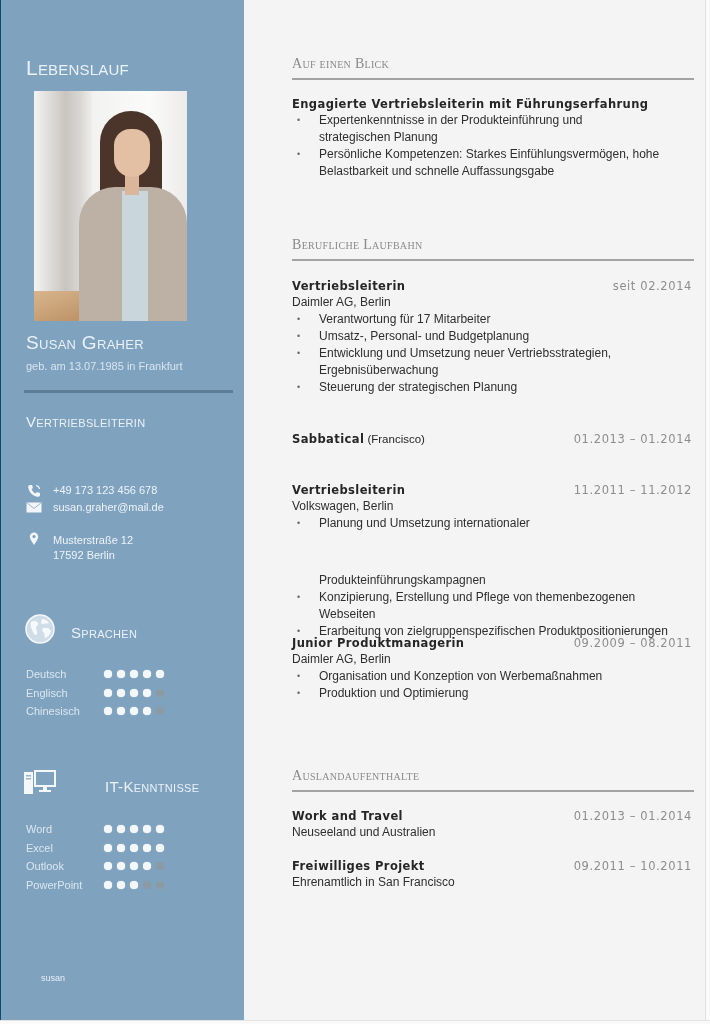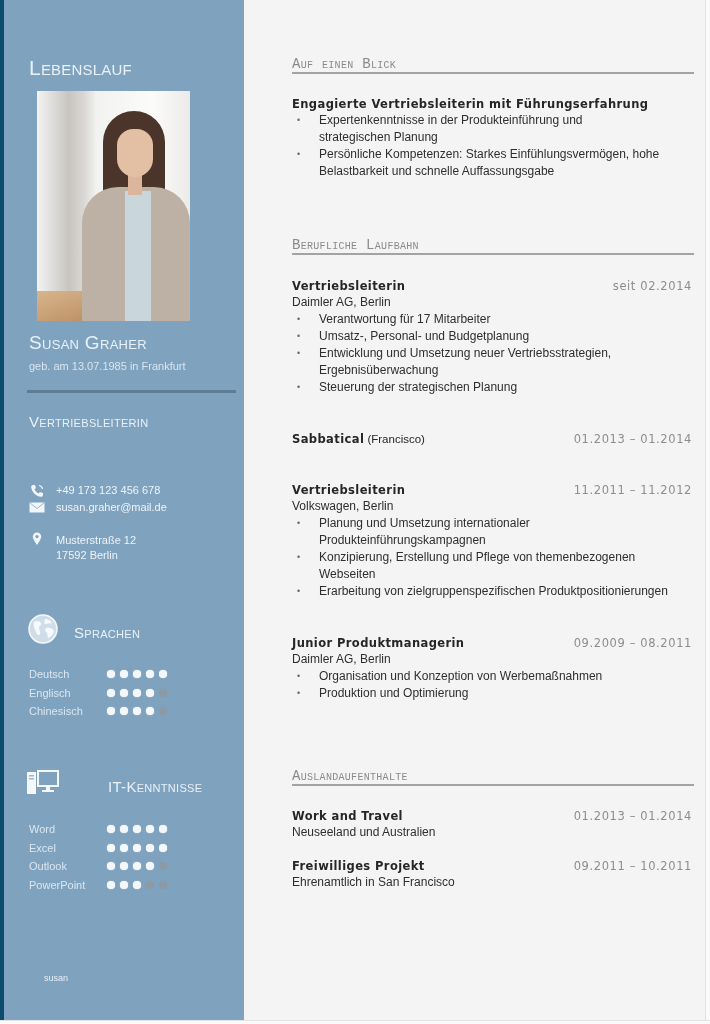--- a/index.html
+++ b/index.html
@@ -4,21 +4,21 @@
   <style>
     * { box-sizing: border-box; margin: 0; padding: 0; }
     html, body { width: 710px; height: 1024px; overflow: hidden; background: #f4f4f4; }
     body { position: relative; font-family: "DejaVu Sans", sans-serif; color: #2b2b2b; }
 
     .page { position: absolute; left: 0; top: 0; width: 710px; height: 1024px; background: #f4f4f4; }
     .page-edge-right { position: absolute; right: 0; top: 0; width: 5px; height: 1024px; background: #fafafa; border-left: 1px solid #e3e3e3; }
     .page-edge-bottom { position: absolute; left: 0; bottom: 0; width: 710px; height: 4px; background: #fafafa; border-top: 1px solid #e3e3e3; }
 
     
-    .sidebar { position: absolute; left: 0; top: 0; width: 244px; height: 1022px; background: #7fa2bf; border-left: 4px solid #0c4a6e; }
+    .sidebar { position: absolute; left: 0; top: 0; width: 244px; height: 1022px; background: #7fa2bf; border-left: 1px solid #0c4a6e; }
     .sb-title { position: absolute; left: 25px; top: 56px; font-family: "Liberation Sans", sans-serif; font-size: 21px; color: #eaf1f7; letter-spacing: 0.2px; font-variant: small-caps; }
     .photo { position: absolute; left: 33px; top: 91px; width: 153px; height: 230px; overflow: hidden; background: #e9e8e6; }
     .photo .curtain-l { position: absolute; left: 0; top: 0; width: 58px; height: 230px; background: linear-gradient(90deg, #f3f3f2 0%, #dcdad7 30%, #c8c5c1 55%, #d9d7d4 80%, #eeeeec 100%); }
     .photo .window { position: absolute; left: 58px; top: 0; width: 95px; height: 230px; background: linear-gradient(90deg, #f2f2f1 0%, #fbfbfa 60%, #ecebea 100%); }
     .photo .floor { position: absolute; left: 0; top: 200px; width: 60px; height: 30px; background: linear-gradient(160deg, #d9b58c, #b98f63); }
     .photo .hair { position: absolute; left: 66px; top: 20px; width: 62px; height: 120px; border-radius: 32px 32px 18px 18px; background: #4b3429; }
     .photo .face { position: absolute; left: 80px; top: 38px; width: 36px; height: 48px; border-radius: 18px 18px 20px 20px; background: #e3bfa4; }
     .photo .neck { position: absolute; left: 91px; top: 82px; width: 14px; height: 22px; background: #dcb69a; }
     .photo .cardigan { position: absolute; left: 45px; top: 96px; width: 108px; height: 140px; border-radius: 36px 36px 0 0; background: #bdb1a5; }
     .photo .shirt { position: absolute; left: 88px; top: 100px; width: 26px; height: 130px; background: #c9d6dc; }
@@ -41,21 +41,21 @@
     .skill-row { display: flex; align-items: center; height: 18.5px; }
     .skill-row .sk-label { width: 78px; font-family: "Liberation Sans", sans-serif; font-size: 11px; color: #dbe7f0; }
     .dots { display: flex; gap: 5px; margin-left: 0; }
     .dot { width: 8px; height: 8px; border-radius: 50%; background: #f4f8fb; box-shadow: 0 0 1px #ffffff; }
     .dot.off { background: #8c9aa3; box-shadow: none; }
 
     .sb-footer { position: absolute; left: 40px; top: 973px; font-family: "Liberation Sans", sans-serif; font-size: 9px; color: #e8eef4; }
 
     
     .main { position: absolute; left: 292px; top: 0; width: 402px; }
-    .sec-head { position: absolute; left: 0; width: 402px; font-family: Liberation Mono, monospace; font-size: 14px; color: #8a8a8a; font-variant: small-caps; letter-spacing: 0.3px; padding-bottom: 0; border-bottom: 2px solid #a3a3a3; }
+    .sec-head { position: absolute; left: 0; width: 402px; font-family: Liberation Serif, serif; font-size: 14px; color: #8a8a8a; font-variant: small-caps; letter-spacing: 0.3px; padding-bottom: 6px; border-bottom: 2px solid #a3a3a3; }
 
     .entry { position: absolute; left: 0; width: 400px; }
     .entry .row { display: flex; justify-content: space-between; align-items: baseline; }
     .entry .title { font-family: "DejaVu Sans", sans-serif; font-size: 11.5px; font-weight: bold; color: #262626; letter-spacing: 0.4px; }
     .entry .title .paren { font-weight: normal; font-family: "Liberation Sans", sans-serif; font-size: 11.5px; letter-spacing: 0; }
     .entry .date { font-family: "DejaVu Sans", sans-serif; font-size: 11.5px; color: #8d8d8d; letter-spacing: 0.6px; }
     .entry .sub { font-family: "Liberation Sans", sans-serif; font-size: 12px; color: #2e2e2e; line-height: 16px; margin-top: 1px; }
     ul.bullets { list-style: none; margin-top: 1px; }
     ul.bullets li { position: relative; padding-left: 27px; font-family: "Liberation Sans", sans-serif; font-size: 12px; color: #2e2e2e; line-height: 17px; }
     ul.bullets li::before { content: "\2022"; position: absolute; left: 5px; top: 0; color: #6a6a6a; font-size: 9px; }
@@ -270,21 +270,21 @@
 
     <div class="entry" style="top:483px;">
       <div class="row">
         <span class="title">Vertriebsleiterin</span>
         <span class="date">11.2011 – 11.2012</span>
       </div>
       <div class="sub">Volkswagen, Berlin</div>
       <ul class="bullets">
           <li>
             <span style="display: block;">Planung und Umsetzung internationaler</span>
-            <span style="display: block;">Produkteinführungskampagnen</span>
+            <span style="display: block; margin-top: 40px;">Produkteinführungskampagnen</span>
           </li>
           <li>
             <span style="display: block;">Konzipierung, Erstellung und Pflege von themenbezogenen</span>
             <span style="display: block;">Webseiten</span>
           </li>
           <li>
             <span style="display: block;">Erarbeitung von zielgruppenspezifischen Produktpositionierungen</span>
           </li>
         </ul>
     </div>

